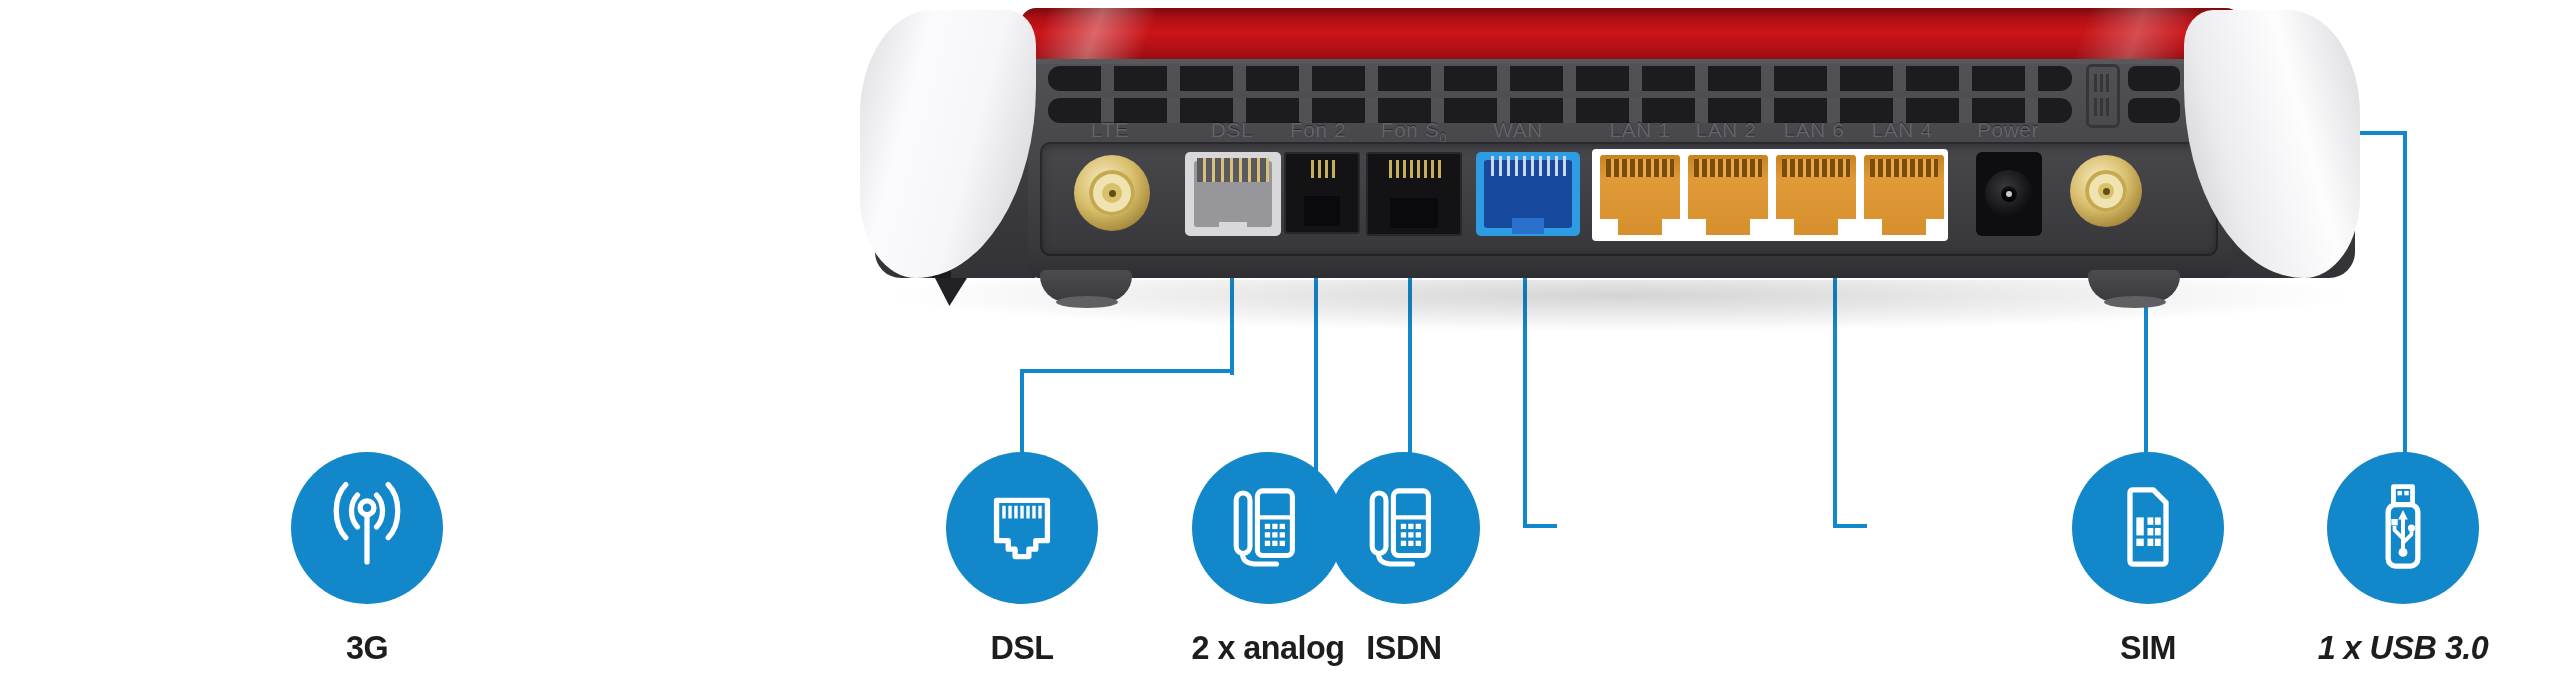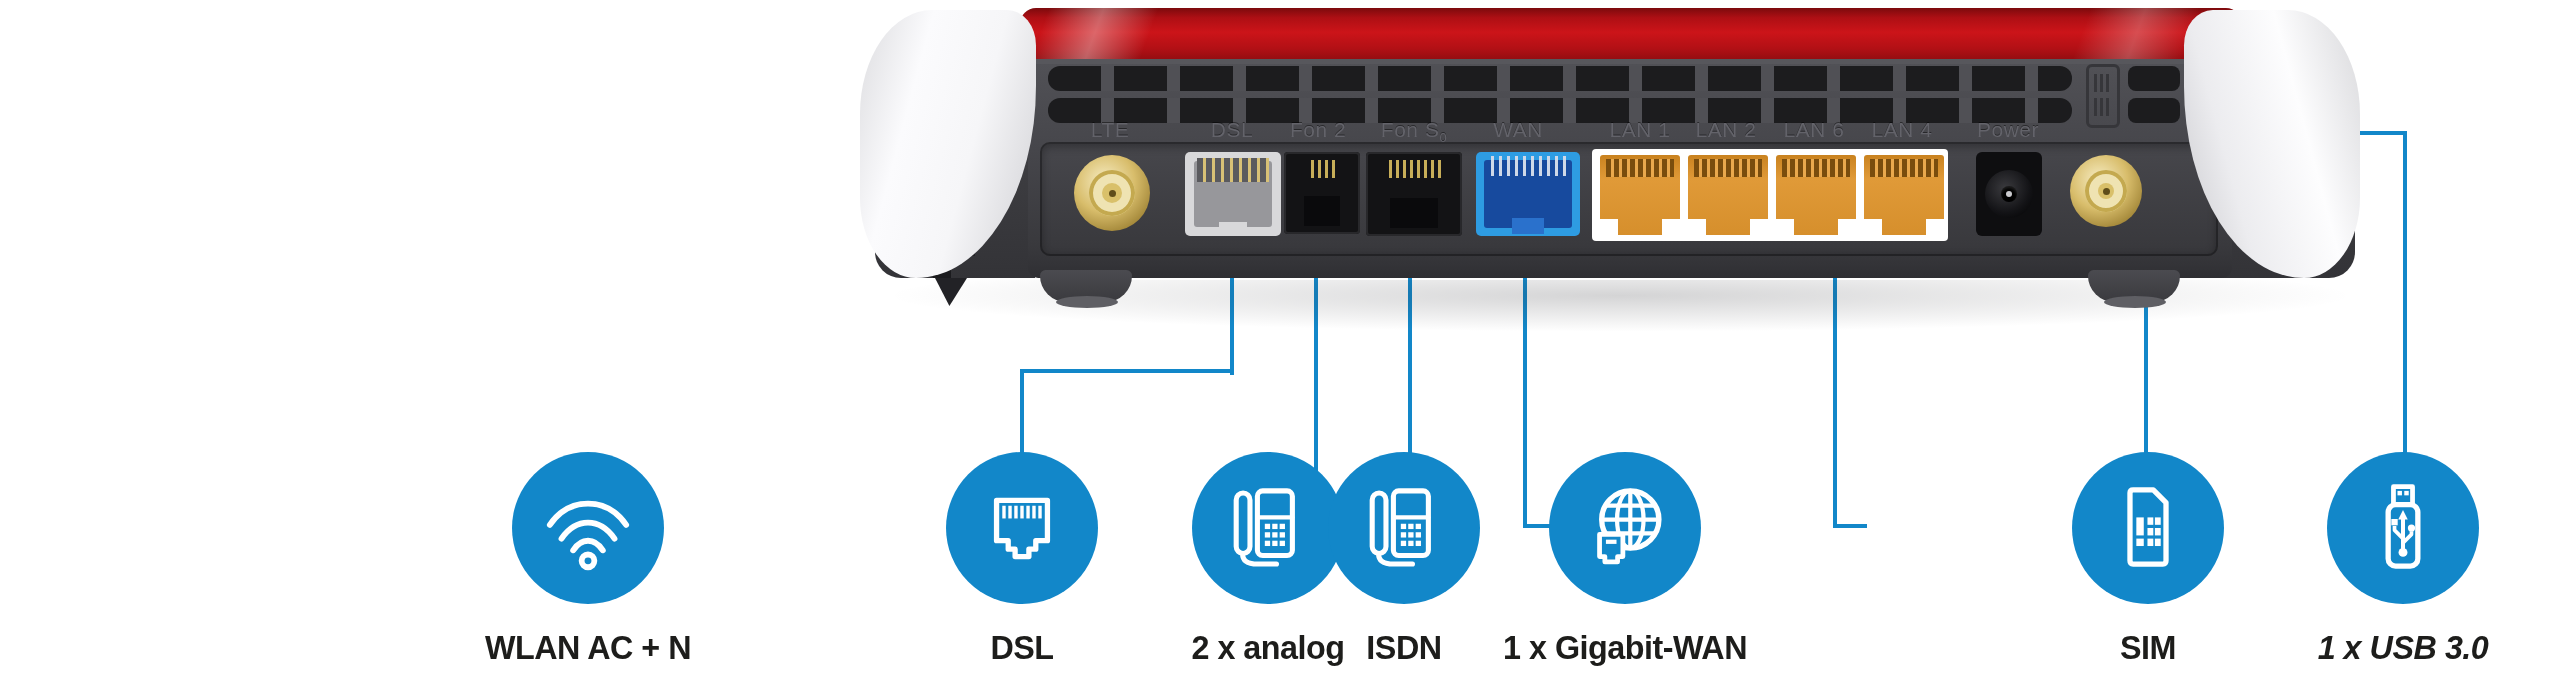--- a/index.html
+++ b/index.html
@@ -212,32 +212,34 @@
   <div class="dc-pin"></div>
 
   <div class="foot" style="left:1040px;"></div>
   <div class="foot-pad" style="left:1056px;"></div>
   <div class="foot" style="left:2088px;"></div>
   <div class="foot-pad" style="left:2104px;"></div>
   <div class="cap cap-left"></div>
   <div class="cap cap-right"></div>
 
 
-
-  <div class="feature" style="left:512px;">
-    <div class="circle">
-      <svg viewBox="0 0 100 100" fill="none" stroke="#fff" stroke-width="5.5" stroke-linecap="round">
-        <path d="M14,47 C23,34 36,27 50,27 C64,27 77,34 86,47"></path>
-        <path d="M25,60 C32,50 40,45 50,45 C60,45 68,50 75,60"></path>
-        <path d="M36,71 C40,65 44.5,62 50,62 C55.5,62 60,65 64,71"></path>
-        <circle cx="50" cy="81" r="6"></circle>
-      </svg>
-    </div>
-    <div class="flabel">WLAN AC + N</div>
-  </div>
+  <div class="feature" style="left:291px;">
+    <div class="circle">
+      <svg viewBox="0 0 100 100" fill="none" stroke="#fff" stroke-width="5" stroke-linecap="round" stroke-linejoin="round">
+        <circle cx="50" cy="31" r="6.5"></circle>
+          <line x1="50" y1="38" x2="50" y2="82"></line>
+        <path d="M41,19 C33.5,27 33.5,41 41,49"></path>
+          <path d="M30,9 C18,21 18,47 30,59"></path>
+        <path d="M59,19 C66.5,27 66.5,41 59,49"></path>
+          <path d="M70,9 C82,21 82,47 70,59"></path>
+      </svg>
+    </div>
+    <div class="flabel">3G</div>
+  </div>
+
 
 
   <div class="feature" style="left:946px;">
     <div class="circle">
       <svg viewBox="0 0 100 100" fill="none" stroke="#fff" stroke-width="5" stroke-linejoin="round">
         <path d="M26,24 H74 V62 H63 V70 H56.5 V77 H43.5 V70 H37 V62 H26 Z"></path>
         <g stroke-width="3.2">
           <line x1="33" y1="29" x2="33" y2="41"></line>
             <line x1="38.7" y1="29" x2="38.7" y2="41"></line>
           <line x1="44.3" y1="29" x2="44.3" y2="41"></line>
@@ -290,35 +292,20 @@
             <rect x="61" y="54" width="5" height="5"></rect>
           <rect x="47" y="62" width="5" height="5"></rect>
             <rect x="54" y="62" width="5" height="5"></rect>
             <rect x="61" y="62" width="5" height="5"></rect>
         </g>
       </svg>
     </div>
     <div class="flabel">ISDN</div>
   </div>
 
-  <div class="feature" style="left:1549px;">
-    <div class="circle">
-      <svg viewBox="0 0 100 100" fill="none" stroke="#fff" stroke-width="5" stroke-linejoin="round">
-        <circle cx="55" cy="42" r="27"></circle>
-        <ellipse cx="55" cy="42" rx="12.5" ry="27" stroke-width="4"></ellipse>
-        <line x1="55" y1="15" x2="55" y2="69" stroke-width="4"></line>
-        <line x1="32" y1="29" x2="78" y2="29" stroke-width="4"></line>
-        <line x1="28" y1="42" x2="82" y2="42" stroke-width="4"></line>
-        <line x1="32" y1="55" x2="78" y2="55" stroke-width="4"></line>
-        <path d="M26,56 H48 V77 H43 V82 H31 V77 H26 Z" fill="#1287C9" stroke-width="4.5"></path>
-        <line x1="32" y1="63" x2="42" y2="63" stroke-width="4"></line>
-      </svg>
-    </div>
-    <div class="flabel">1 x Gigabit-WAN</div>
-  </div>
 
 
   <div class="feature" style="left:2072px;">
     <div class="circle">
       <svg viewBox="0 0 100 100" fill="none" stroke="#fff" stroke-width="5" stroke-linejoin="round">
         <path d="M36,14 H55 L67,26 V81 Q67,84 64,84 H36 Q33,84 33,81 V17 Q33,14 36,14 Z"></path>
         <g fill="#fff" stroke="none">
           <rect x="39" y="40" width="7" height="17"></rect>
           <rect x="49.5" y="40" width="5.5" height="7"></rect>
             <rect x="56.5" y="40" width="5.5" height="7"></rect>

